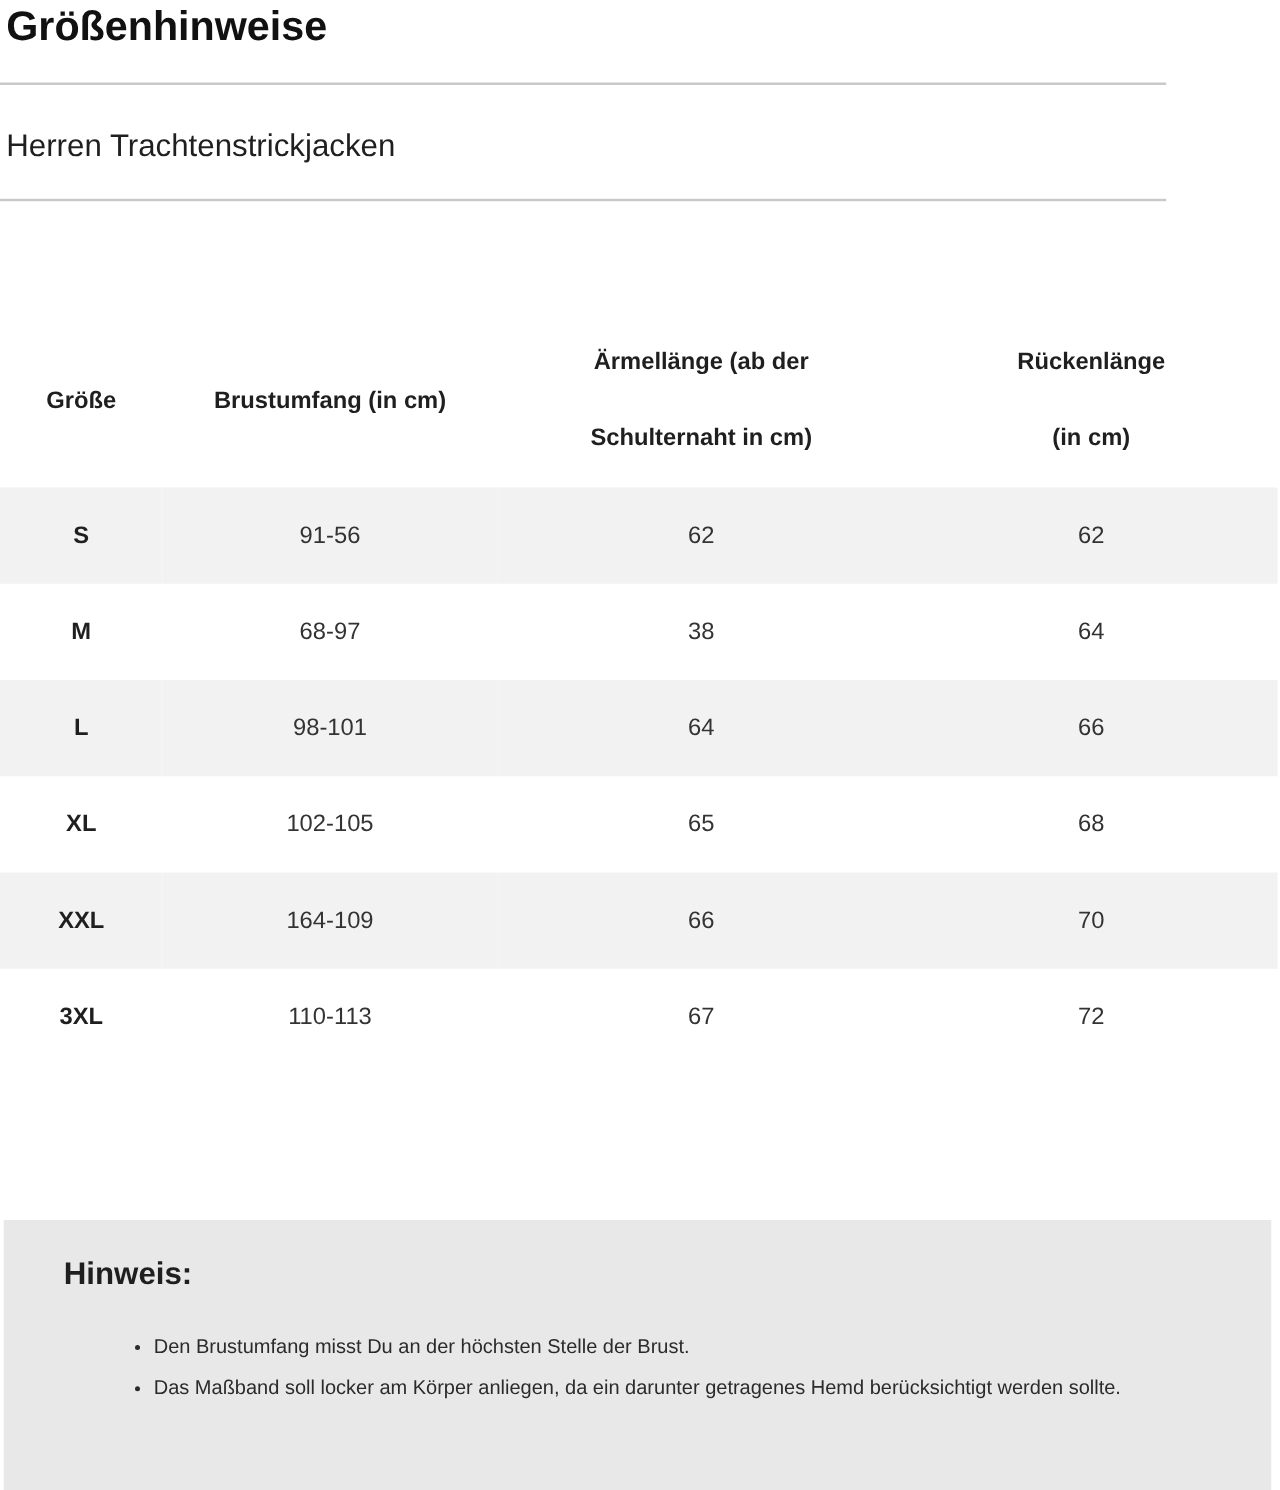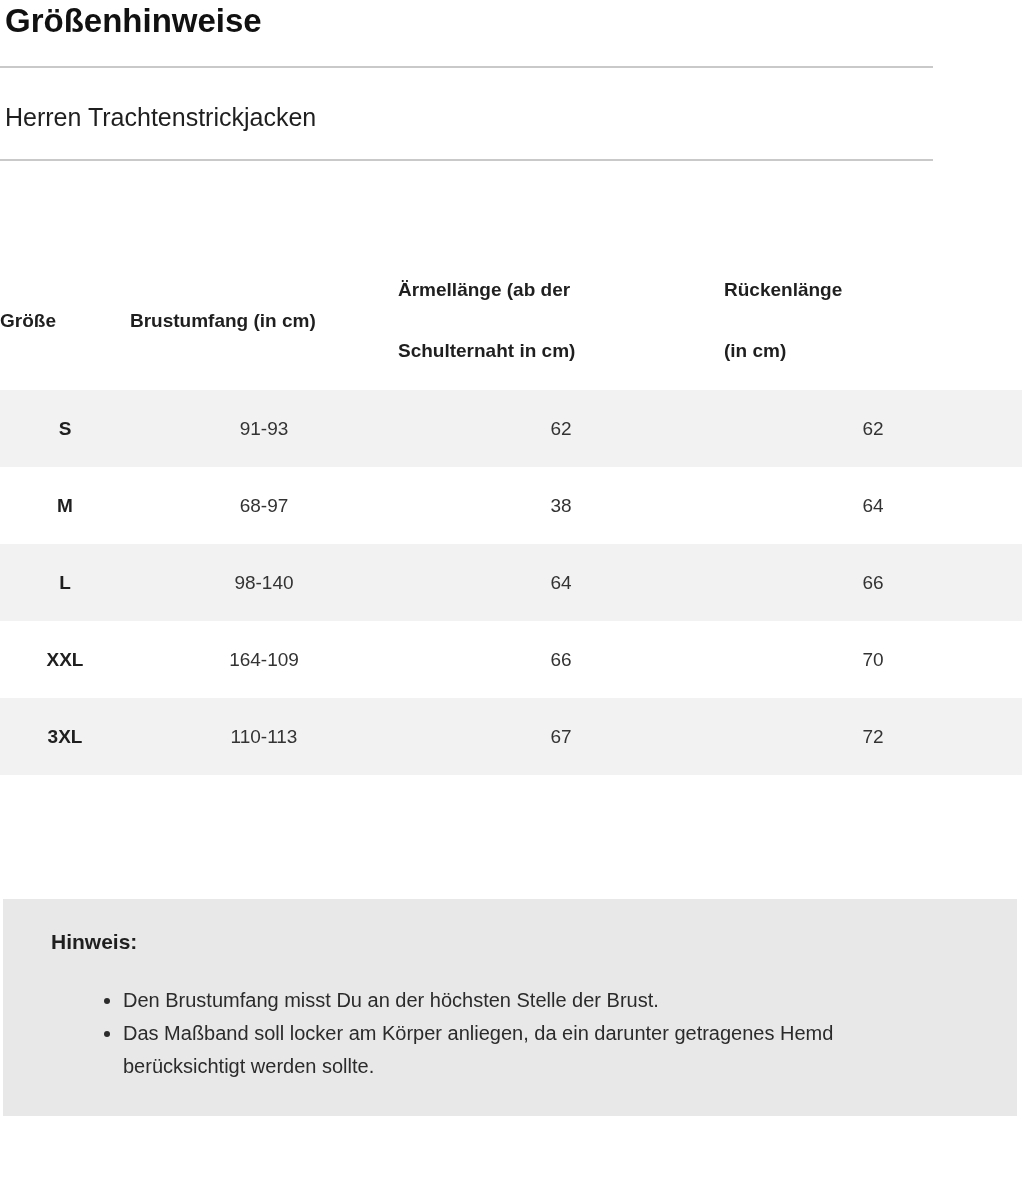--- a/index.html
+++ b/index.html
@@ -46,21 +46,21 @@
     table-layout: fixed;
   }
   .size-table col.c-size   { width: 130px; }
   .size-table col.c-chest  { width: 268px; }
   .size-table col.c-sleeve { width: 326px; }
   .size-table col.c-back   { width: 298px; }
 
   .size-table thead th {
     height: 140px;
     vertical-align: middle;
-    text-align: left;
+    text-align: center;
     font-size: 19px;
     font-weight: bold;
     line-height: 61px;
     white-space: pre-line;
     color: #1f1f1f;
     padding: 0;
   }
   .size-table tbody td {
     height: 77px;
     text-align: center;
@@ -74,30 +74,30 @@
 
   .note-box {
     margin: 124px 0 0 3px;
     width: 1014px;
     height: 217px;
     background: var(--note_bg);
     padding: 31px 0 0 48px;
   }
   .note-heading {
     margin: 0;
-    font-size: 21px; line-height: 24px; font-weight: bold;
+    font-size: 25px; line-height: 24px; font-weight: bold;
     color: #1f1f1f;
   }
   .note-list {
     margin: 30px 0 0 0;
     padding: 0 0 0 72px;
     list-style: disc outside;
   }
   .note-list li {
-    font-size: 20px;
+    font-size: 16px;
     line-height: 33px;
     max-width: 800px;
     color: #2b2b2b;
   }
 </style>
 </head>
 <body>
 
 <div class="page">
 
@@ -120,35 +120,41 @@
         <th>Brustumfang (in cm)</th>
         <th>Ärmellänge (ab der
 Schulternaht in cm)</th>
         <th>Rückenlänge
 (in cm)</th>
       </tr>
     </thead>
     <tbody>
       <tr>
         <td class="size-cell">S</td>
-        <td>91-93</td>
+        <td>91-56</td>
         <td>62</td>
         <td>62</td>
       </tr>
       <tr>
         <td class="size-cell">M</td>
         <td>68-97</td>
         <td>38</td>
         <td>64</td>
       </tr>
       <tr>
         <td class="size-cell">L</td>
-        <td>98-140</td>
+        <td>98-101</td>
         <td>64</td>
         <td>66</td>
+      </tr>
+      <tr>
+        <td class="size-cell">XL</td>
+        <td>102-105</td>
+        <td>65</td>
+        <td>68</td>
       </tr>
       <tr>
         <td class="size-cell">XXL</td>
         <td>164-109</td>
         <td>66</td>
         <td>70</td>
       </tr>
       <tr>
         <td class="size-cell">3XL</td>
         <td>110-113</td>

